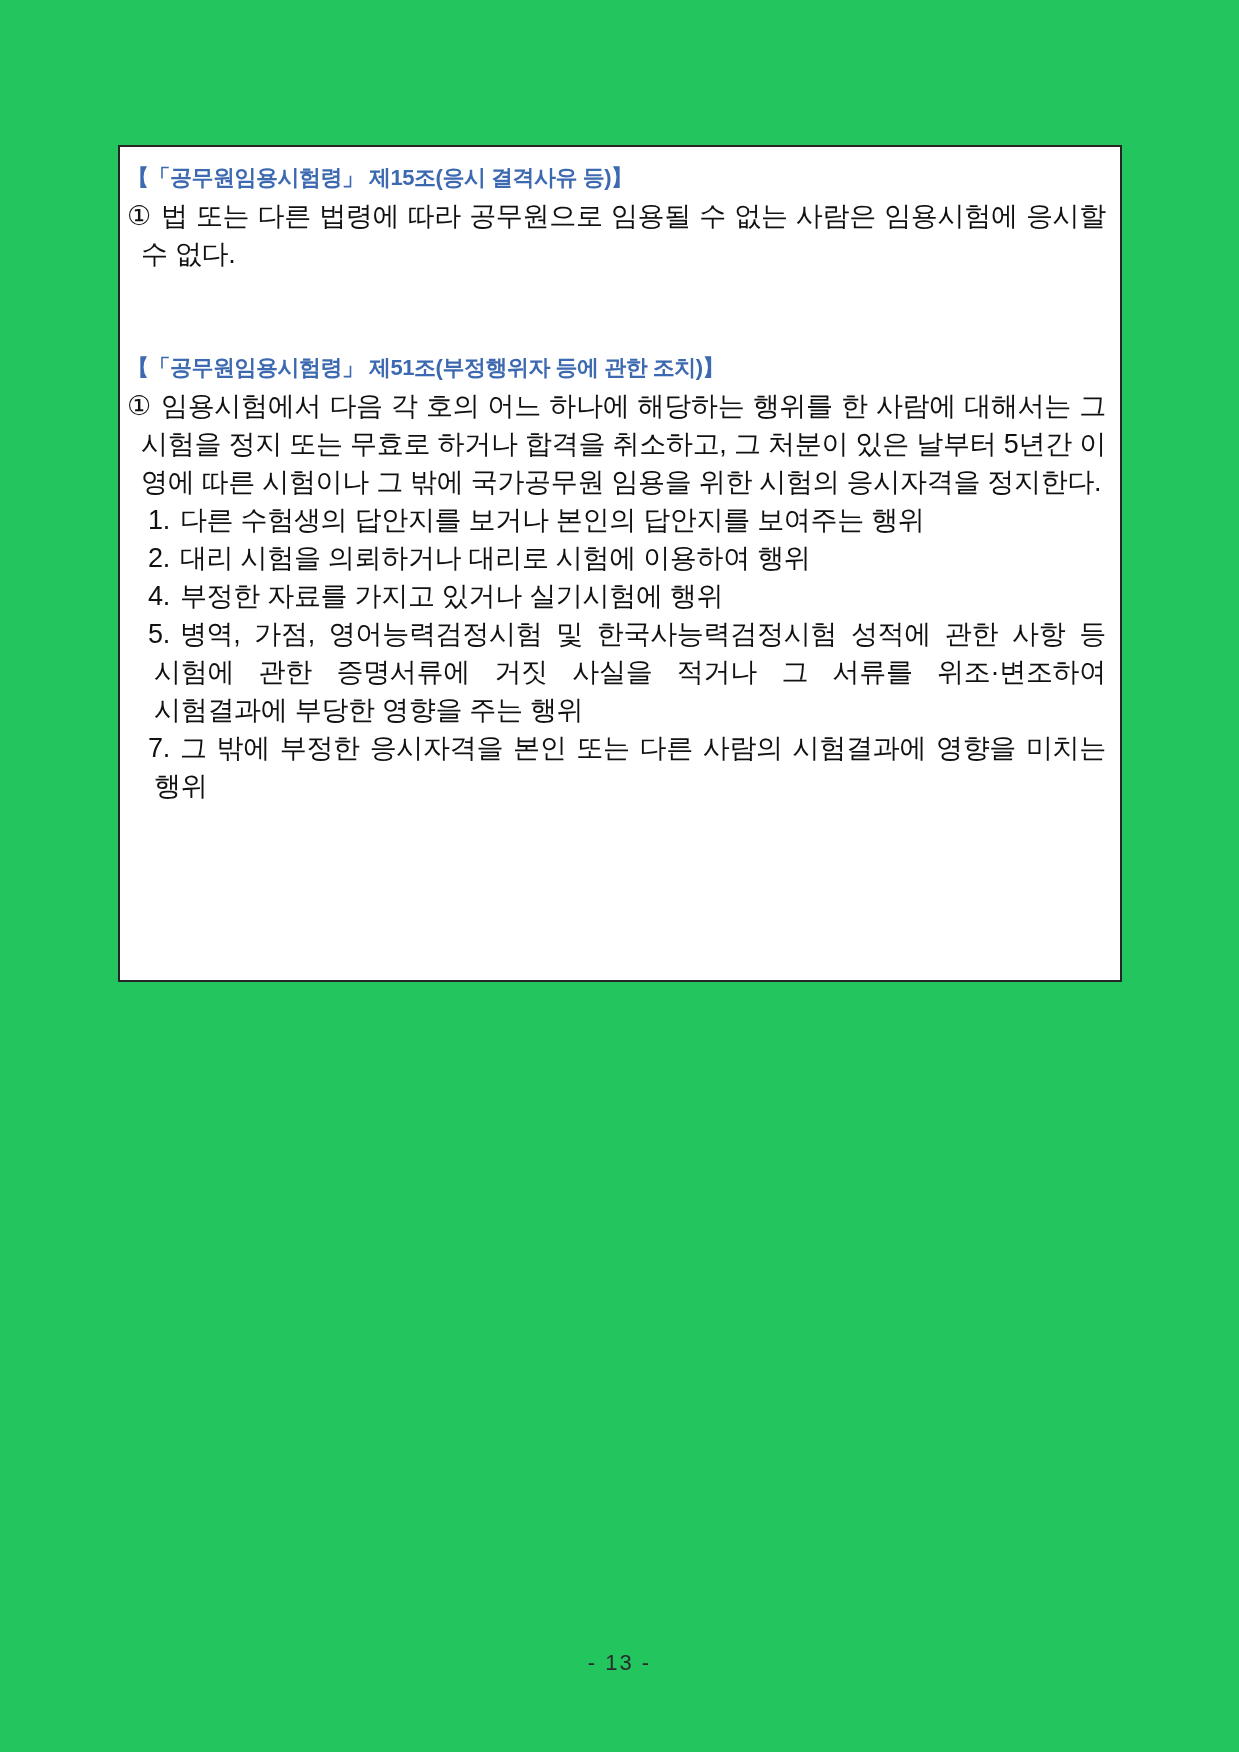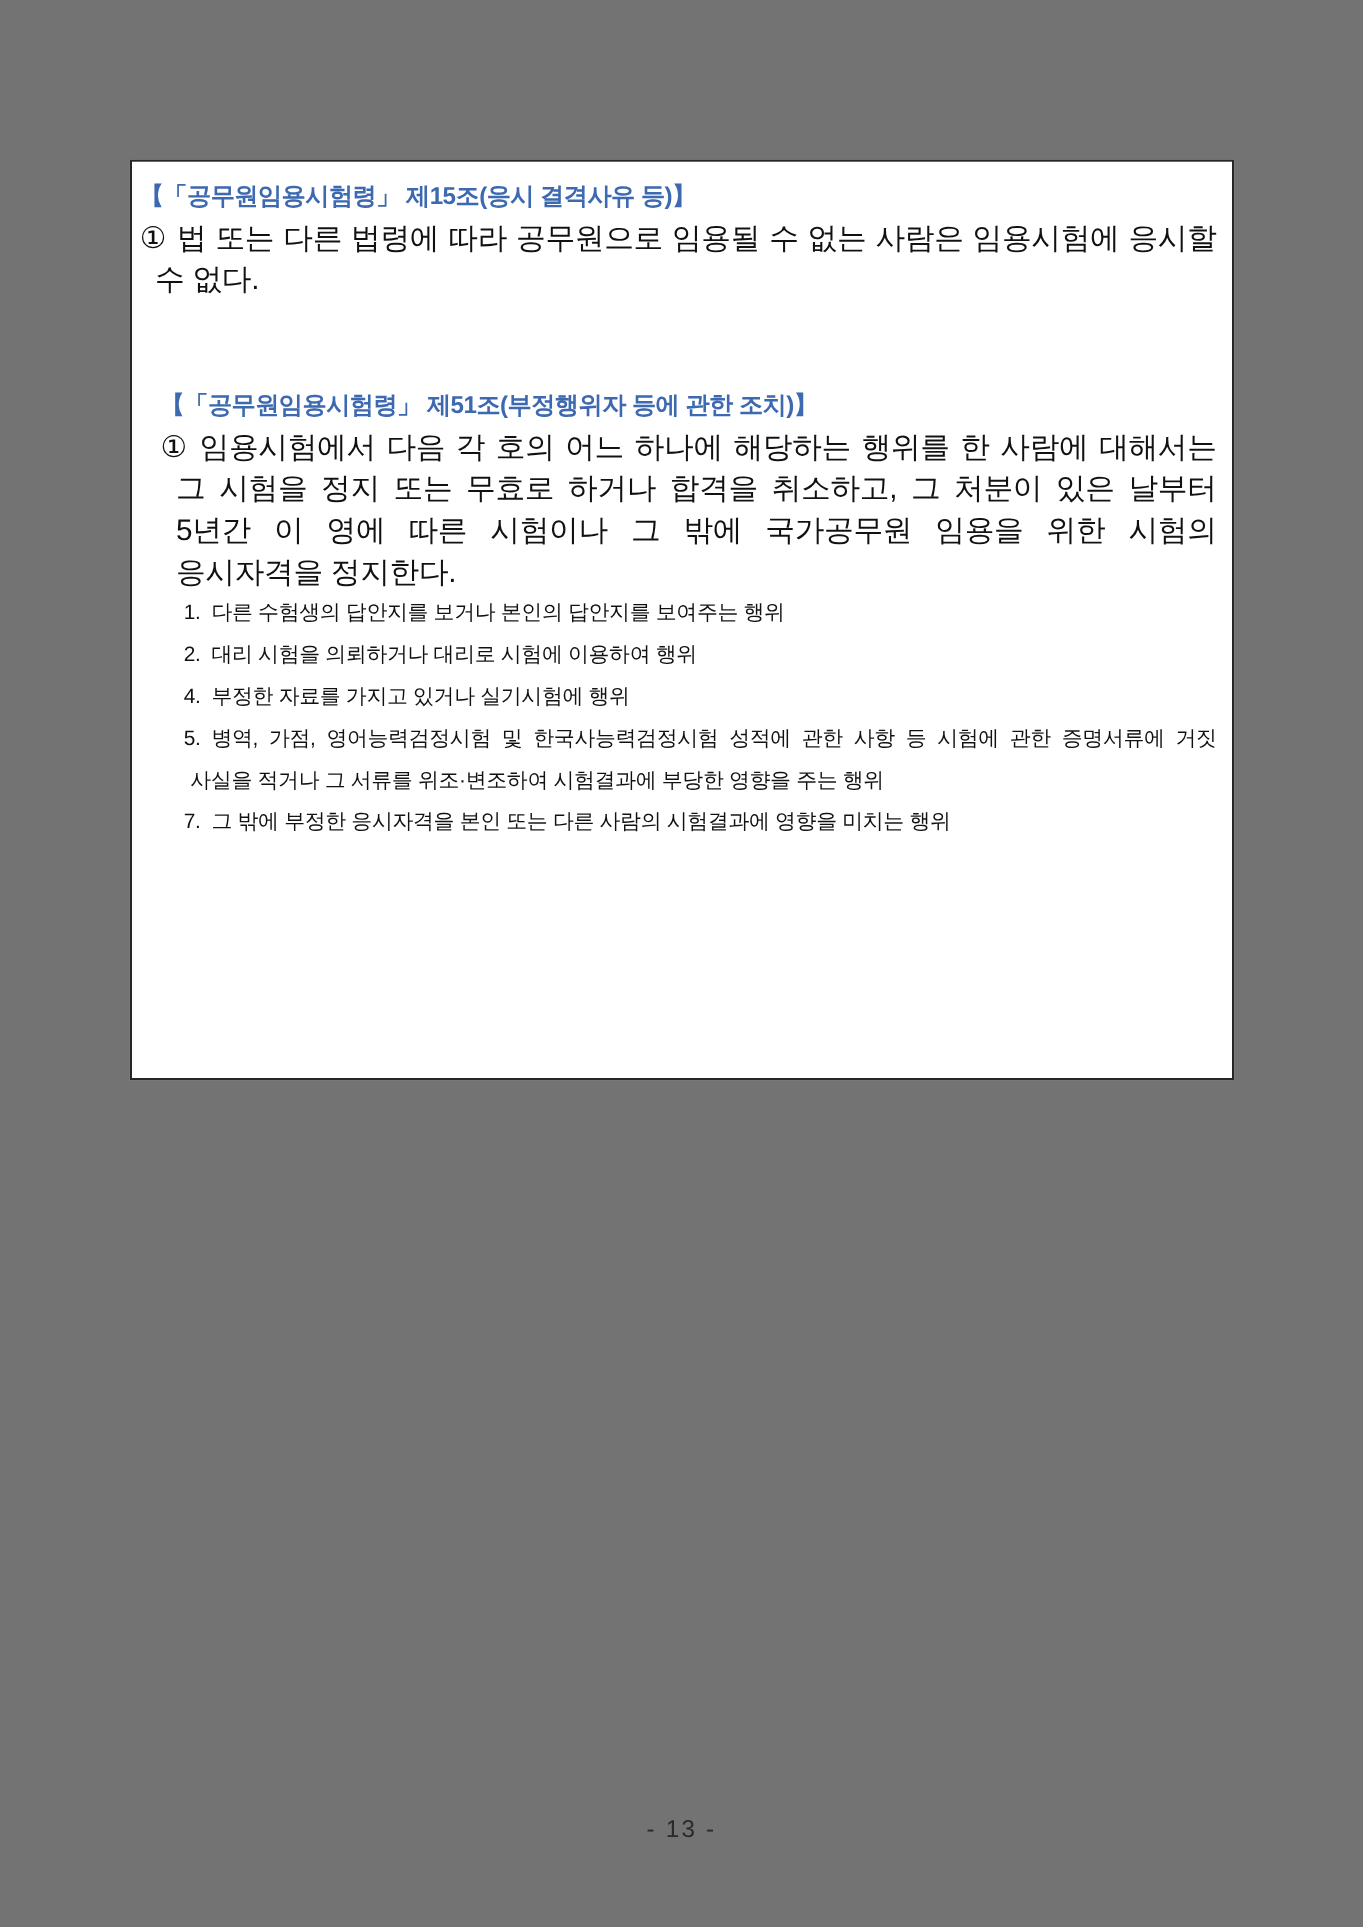--- a/index.html
+++ b/index.html
@@ -11,54 +11,54 @@
   html, body { background: #ffffff; }
   body {
     font-family: "Liberation Sans", "DejaVu Sans", sans-serif;
     color: var(--body-text);
   }
   .page {
     position: relative;
     width: 1239px;
     height: 1752px;
     margin: 0 auto;
-    background: #737373;
+    background: #22c55e;
     overflow: hidden;
   }
   .notice-box {
     position: absolute;
     left: 118px;
     top: 145px;
     width: 1004px;
     min-height: 837px;
     border: 2px solid var(--box-border);
     background: #ffffff;
     padding: 12px 14px 26px 7px;
   }
   .section { margin: 0; }
-  .section.second { margin-top: 76px; margin-left: 19px; }
+  .section.second { margin-top: 76px; }
   .heading {
     font-size: 22px;
     font-weight: bold;
     color: var(--heading-blue);
     line-height: 38px;
     letter-spacing: -0.5px;
   }
   .para {
     font-size: 27px;
     line-height: 38px;
     text-align: justify;
     word-break: keep-all;
     padding-left: 14px;
     text-indent: -14px;
     letter-spacing: -0.3px;
   }
   .para .marker { margin-right: 9px; }
   .item {
-    font-size: 19px;
+    font-size: 27px;
     line-height: 38px;
     text-align: justify;
     word-break: keep-all;
     margin-left: 21px;
     padding-left: 6px;
     text-indent: -6px;
     letter-spacing: -0.3px;
   }
   .item .marker { margin-right: 10px; }
   .page-footer {

